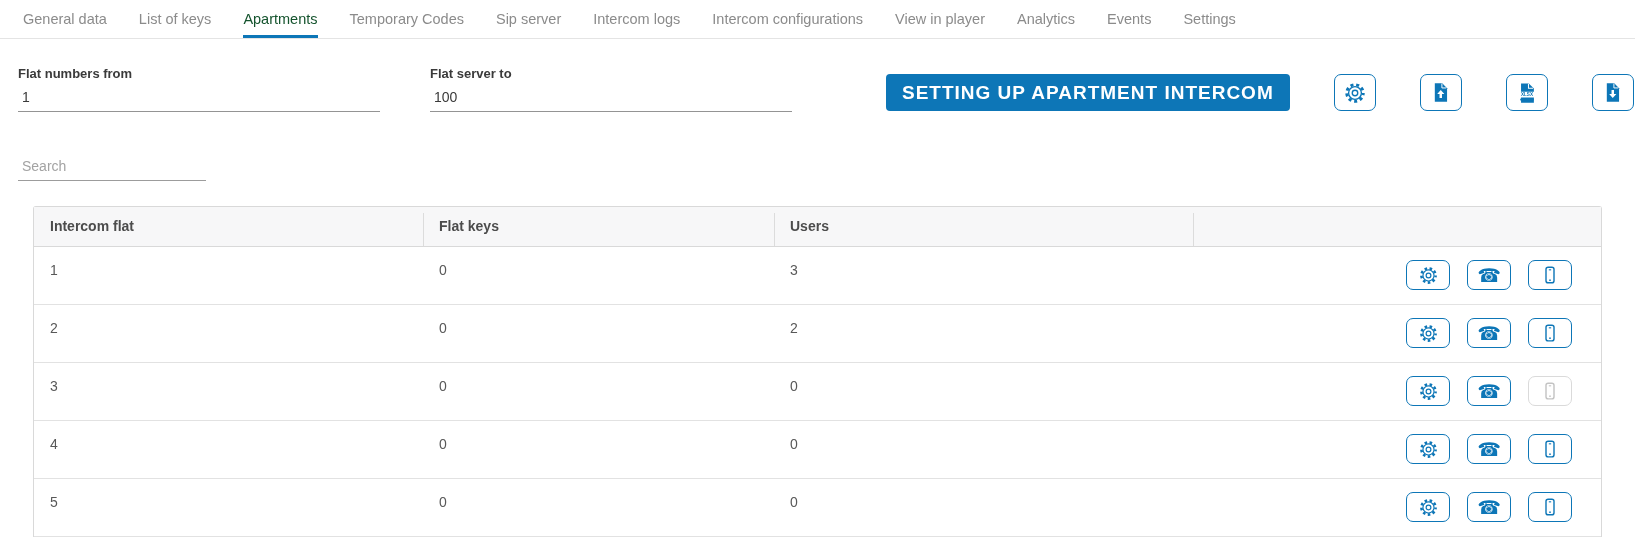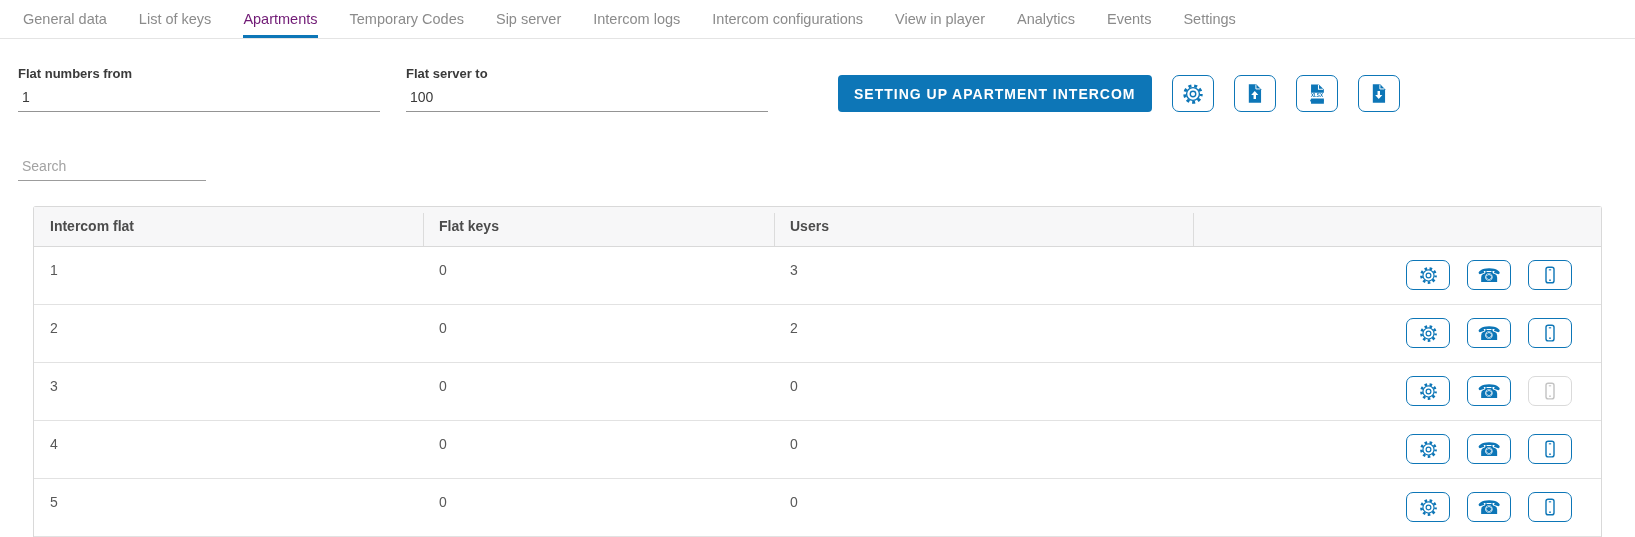--- a/index.html
+++ b/index.html
@@ -7,35 +7,35 @@
   body {
     width:1635px; height:537px; overflow:hidden;
     background:#ffffff; color:#3f3f3f;
     font-family:"Liberation Sans", sans-serif;
   }
 
   
   .tabs-bar { display:flex; align-items:stretch; height:39px; border-bottom:1px solid #e4e4e4; padding-left:7px; }
   .tab { display:flex; align-items:center; margin:0 16px; font-size:14.5px; color:#8b8b8b;
          border-bottom:3px solid transparent; padding-top:3px; cursor:pointer; white-space:nowrap; }
-  .tab.active { color:#701a75; border-bottom-color:#0d76b7; }
+  .tab.active { color:#14532d; border-bottom-color:#0d76b7; }
 
   
-  .filters-row { display:flex; align-items:flex-end; padding:27px 0 0 18px; }
+  .filters-row { display:flex; align-items:center; padding:27px 0 0 18px;gap:24px; }
   .field { width:362px; }
   .field label { display:block; font-size:13px; font-weight:bold; color:#3a3a3a; margin-bottom:6px; }
   .field input {
     width:100%; border:none; border-bottom:1px solid #949494; outline:none; background:transparent;
     font-family:inherit; font-size:14px; color:#3a3a3a; padding:2px 4px 6px;
   }
   .field + .field { margin-left:26px; }
   .setup-btn {
     margin-left:70px; margin-top:7px; height:37px; padding:0 16px; min-width:270px;
     background:#0d76b7; color:#ffffff; border:none; border-radius:4px;
-    font-family:inherit; font-size:14px; font-weight:bold; letter-spacing:1px; cursor:pointer;
+    font-family:inherit; font-size:19px; font-weight:bold; letter-spacing:1px; cursor:pointer;
   }
   .icon-btn {
     width:42px; height:37px; margin-top:7px; margin-left:20px;
     border:1px solid #0d76b7; border-radius:7px; background:#ffffff; color:#0d76b7;
     display:flex; align-items:center; justify-content:center; cursor:pointer; padding:0;
   }
   .icon-btn:first-of-type { margin-left:15px; }
 
   
   .search-row { padding:42px 0 0 18px; }

